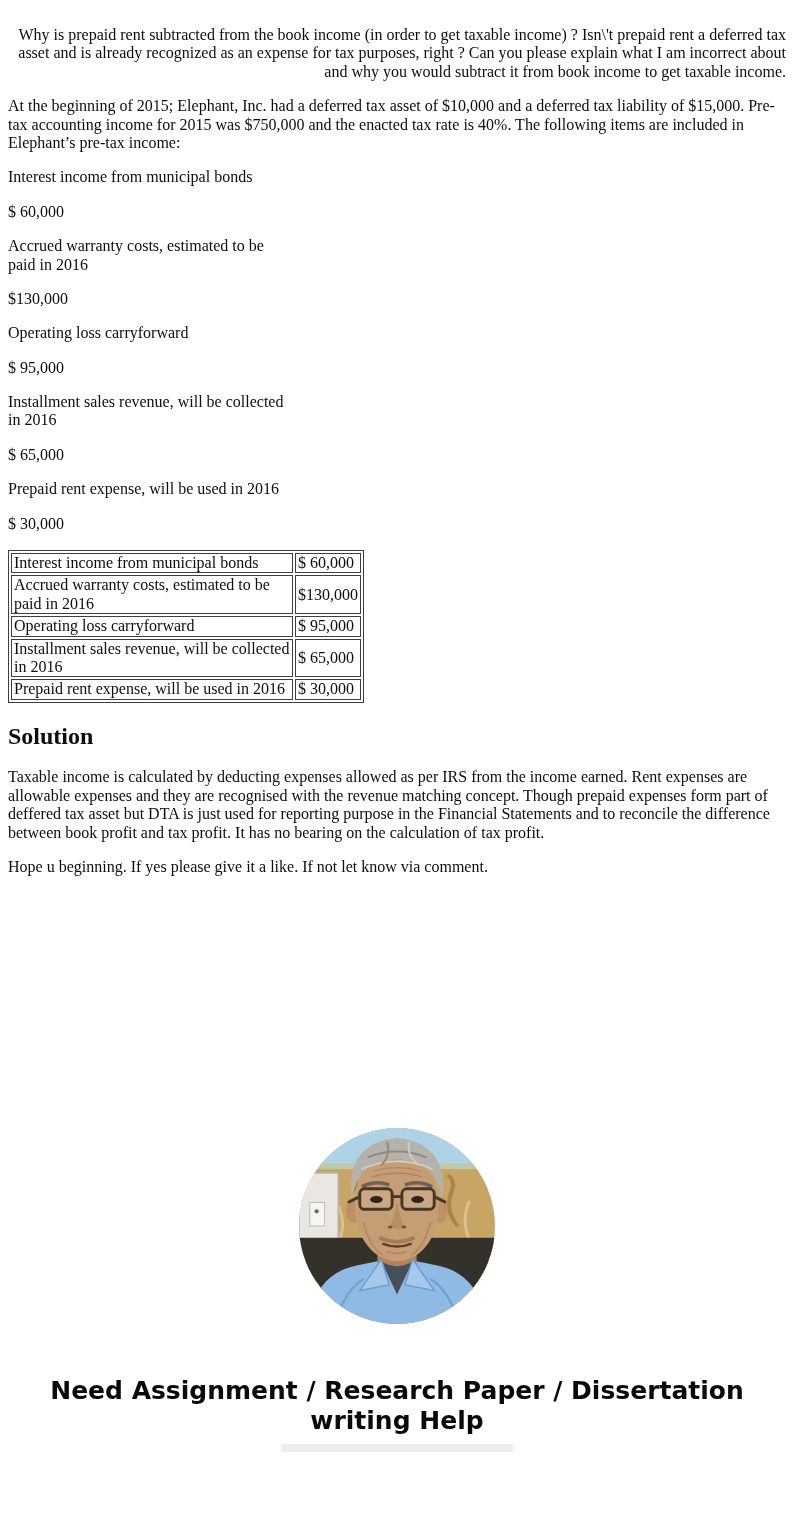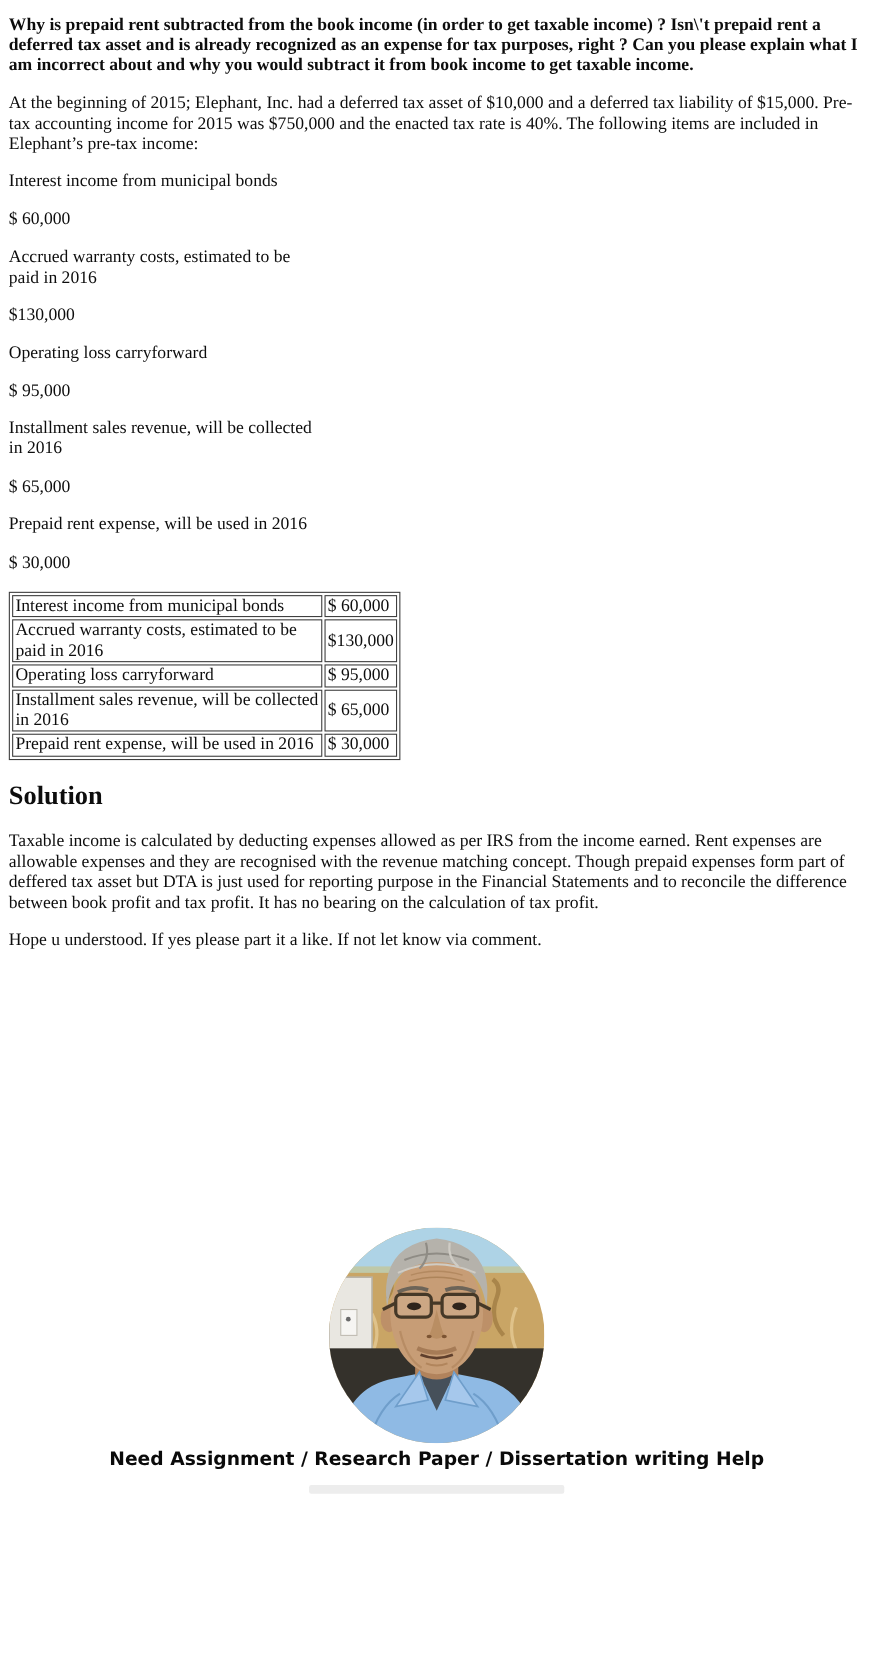--- a/index.html
+++ b/index.html
@@ -11,21 +11,21 @@
     margin: 0 auto;
     background: #ffffff;
     padding: 2px 8px 0 8px;
     font-family: "Liberation Serif", "DejaVu Serif", serif;
     font-size: 16px;
     line-height: 1.15;
     color: #0d0d0d;
     overflow: hidden;
   }
   p { margin: 16px 0; }
-  .question { font-weight: bold; margin-top: 12px; }
+  .question { font-weight: normal; margin-top: 24px; text-align: right; }
   .narrow { max-width: 286px; }
   table.pretax {
     border-collapse: separate;
     border-spacing: 2px;
     border: 1px solid #3f3f3f;
     margin-top: 17px;
   }
   table.pretax td {
     border: 1px solid #3f3f3f;
     padding: 0px 2px;
@@ -39,24 +39,25 @@
     margin: 20px 0 18px 0;
     font-family: "Liberation Serif", serif;
   }
   .spacer { height: 236px; }
   .avatar-wrap {
     display: flex;
     justify-content: center;
   }
   .avatar-wrap svg { display: block; }
   .footer {
+    margin-top: 52px;
     text-align: center;
     font-family: "DejaVu Sans", "Liberation Sans", sans-serif;
     font-weight: bold;
-    font-size: 17px;
+    font-size: 25px;
     line-height: 30px;
     color: #0a0a0a;
     max-width: 730px;
     margin-left: auto;
     margin-right: auto;
   }
   .watermark-bar {
     width: 232px;
     height: 8px;
     background: #ededed;
@@ -107,21 +108,21 @@
       <tr>
         <td class="label-col">Prepaid rent expense, will be used in 2016</td>
         <td class="amount-col">$ 30,000</td>
       </tr>
     </tbody>
   </table>
 
   <h3 class="solution-heading">Solution</h3>
 
   <p>Taxable income is calculated by deducting expenses allowed as per IRS from the income earned. Rent expenses are allowable expenses and they are recognised with the revenue matching concept. Though prepaid expenses form part of deffered tax asset but DTA is just used for reporting purpose in the Financial Statements and to reconcile the difference between book profit and tax profit. It has no bearing on the calculation of tax profit.</p>
-  <p>Hope u understood. If yes please part it a like. If not let know via comment.</p>
+  <p>Hope u beginning. If yes please give it a like. If not let know via comment.</p>
 
   <div class="spacer"></div>
 
   <div class="avatar-wrap">
     <svg width="196" height="196" viewBox="0 0 200 200">
       <defs>
         <clipPath id="avClip">
             <circle cx="100" cy="100" r="100"></circle>
           </clipPath>
       </defs>

